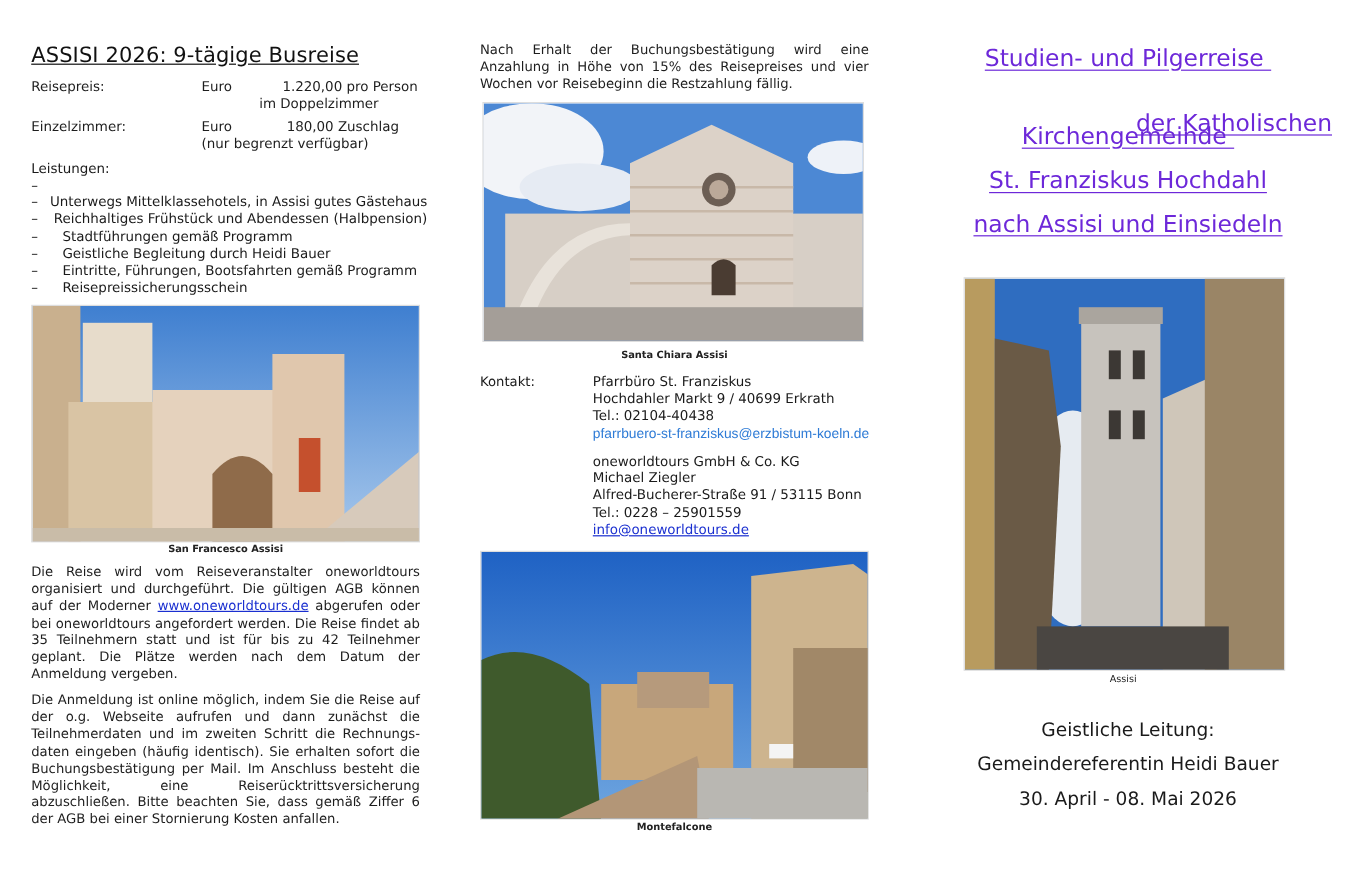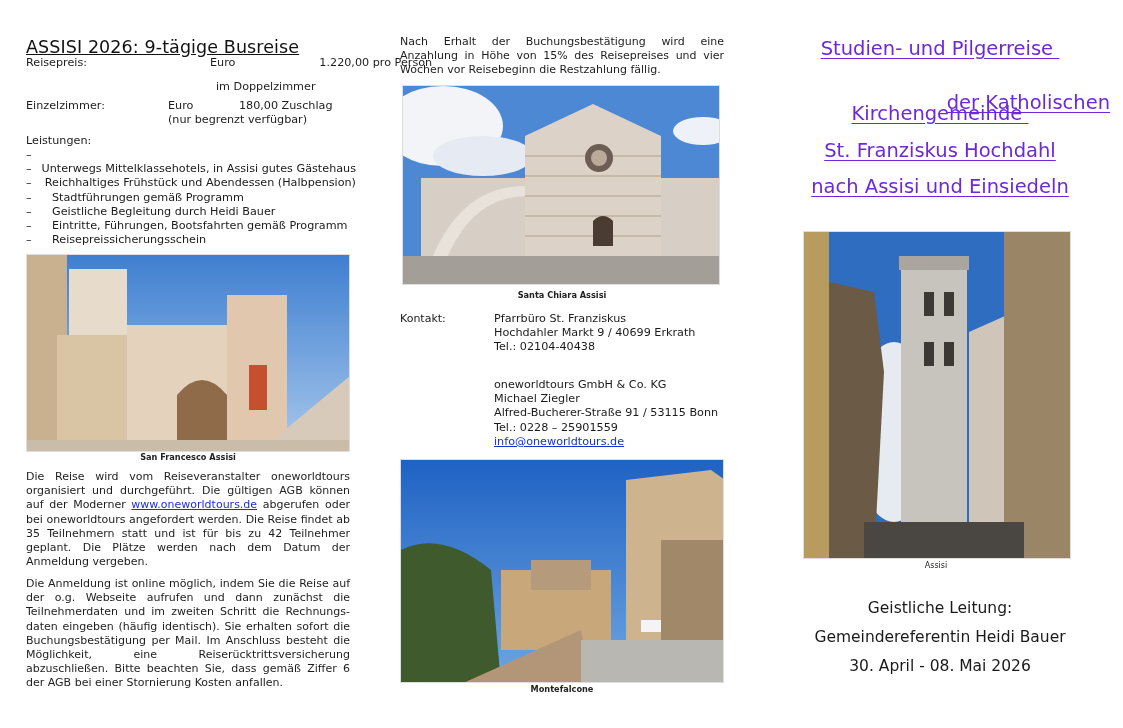--- a/index.html
+++ b/index.html
@@ -32,21 +32,21 @@
     .title-line span { text-decoration: underline; text-underline-offset: 3px; white-space: pre; }
 
     .leitung { position: absolute; left: 770px; width: 340px; text-align: center; font-family: "DejaVu Sans", sans-serif; font-size: 15.5px; color: #1a1a1a; }
   </style>
 </head>
 <body>
 
 <div>
   <div class="h-main">ASSISI 2026: 9-tägige Busreise</div>
 
-  <div class="price-row" style="top:56px;gap:42px;">
+  <div class="price-row" style="top:66px;">
     <span class="price-label">Reisepreis:</span>
     <span class="price-cur">Euro</span>
     <span class="price-val" style="white-space:pre;">      1.220,00 pro Person</span>
   </div>
   <div class="price-row" style="top:80px; left:216px;">im Doppelzimmer</div>
 
   <div class="price-row" style="top:99px;">
     <span class="price-label">Einzelzimmer:</span>
     <span class="price-cur">Euro</span>
     <span class="price-val" style="white-space:pre;">       180,00 Zuschlag</span>
@@ -139,20 +139,21 @@
     </svg>
   </div>
   <div class="caption" style="left:400px; top:290px; width:324px;">Santa Chiara Assisi</div>
 
   <div class="contact-label">Kontakt:</div>
 
   <div class="contact-block" style="top:312px;">
     <div>Pfarrbüro St. Franziskus</div>
     <div>Hochdahler Markt 9 / 40699 Erkrath</div>
     <div>Tel.: 02104-40438</div>
+    <div class="email-blue" style="font-family:'Liberation Sans', sans-serif; font-size:11.5px;">pfarrbuero-st-franziskus@erzbistum-koeln.de</div>
   </div>
 
   <div class="contact-block" style="top:378px;">
     <div>oneworldtours GmbH &amp; Co. KG</div>
     <div>Michael Ziegler</div>
     <div>Alfred-Bucherer-Straße 91 / 53115 Bonn</div>
     <div>Tel.: 0228 – 25901559</div>
     <a class="link">info@oneworldtours.de</a>
   </div>
 

